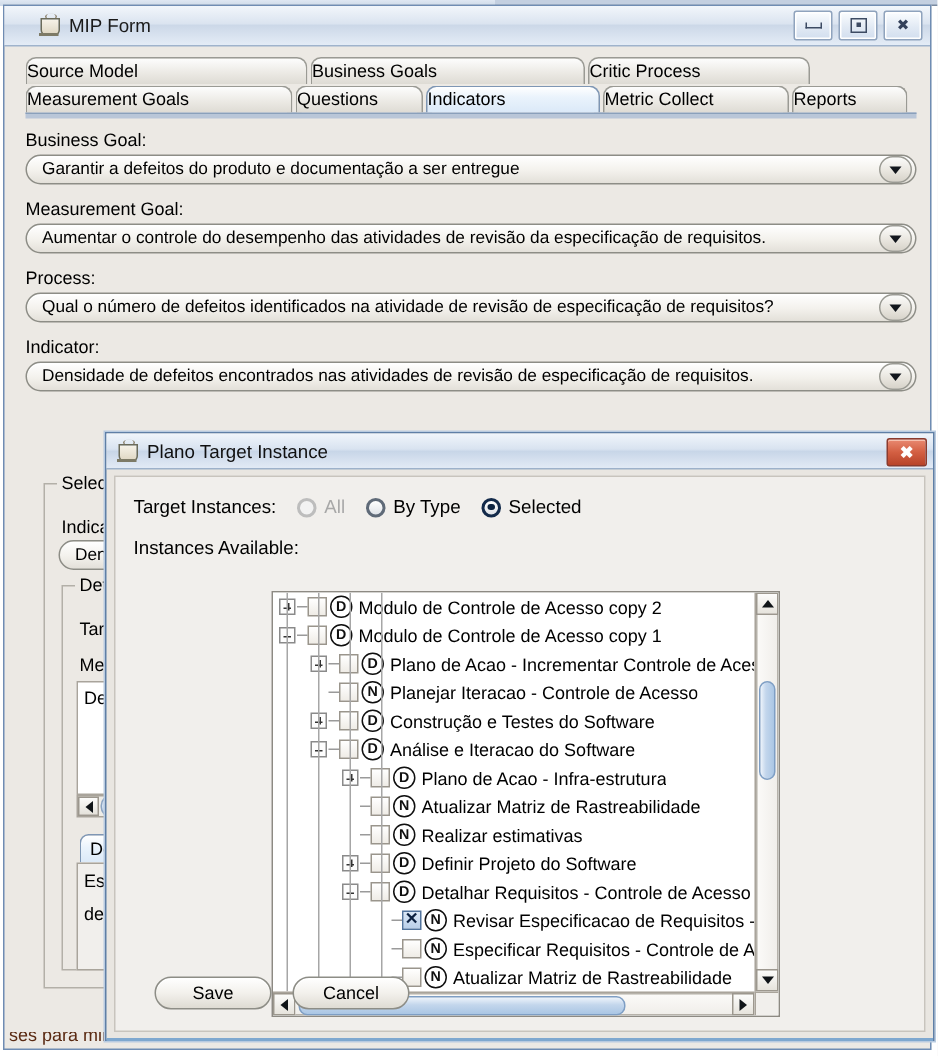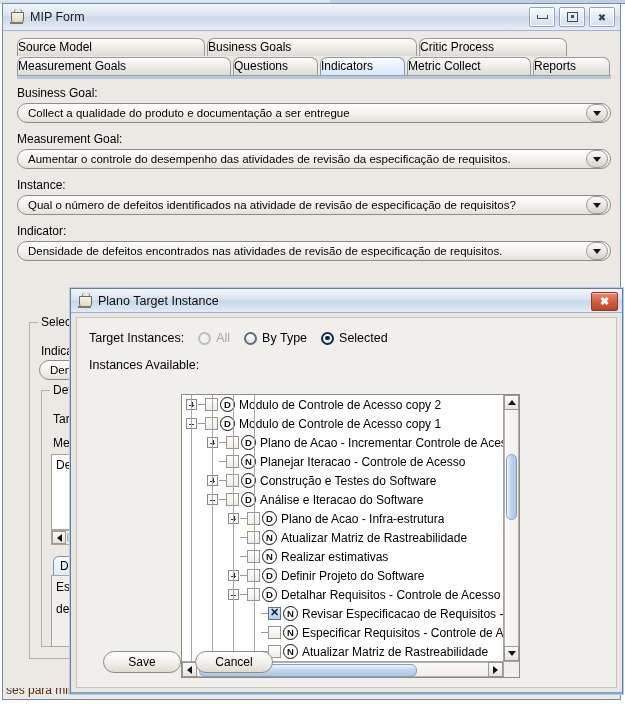--- a/index.html
+++ b/index.html
@@ -32,21 +32,21 @@
     width: 619px; height: 697px;
     border: 1px solid #6f8cb3;
     background: #ece9e4;
     box-sizing: border-box;
   }
   .mip-titlebar {
     position: relative;
     height: 26px;
     background: linear-gradient(#f2f6fb, #dbe4f0 45%, #ccd8e8 50%, #e4ecf6);
     border-bottom: 1px solid #9fb3cc;
-    display: flex; align-items: center;
+    display: flex; align-items: center; padding-left: 16px;
   }
   .java-icon {
     width: 16px; height: 16px; margin-left: 6px; margin-right: 5px;
     position: relative; flex: none;
   }
   .java-icon .cup {
     position: absolute; left: 2px; top: 3px; width: 11px; height: 10px;
     background: linear-gradient(#f6f2e8, #ded6c2);
     border: 1px solid #6b6b5a; border-radius: 0 0 4px 4px;
   }
@@ -392,52 +392,52 @@
         </span>
         <span class="wbtn">
           <span class="g">✖</span>
         </span>
       </span>
     </div>
 
     <div class="tabs-wrap">
       <div class="tabrow row1">
         <div class="tab" style="width:188px">Source Model</div>
-        <div class="tab" style="width:210px">Business Goals</div>
+        <div class="tab" style="width:183px">Business Goals</div>
         <div class="tab" style="width:148px">Critic Process</div>
       </div>
       <div class="tabrow row2">
-        <div class="tab" style="width:214px">Measurement Goals</div>
+        <div class="tab" style="width:178px">Measurement Goals</div>
         <div class="tab" style="width:85px">Questions</div>
-        <div class="tab active" style="width:85px">Indicators</div>
+        <div class="tab active" style="width:116px">Indicators</div>
         <div class="tab" style="width:124px">Metric Collect</div>
         <div class="tab" style="width:77px">Reports</div>
       </div>
       <div class="tabs-underline"></div>
     </div>
 
     <div class="mip-body">
 
       <div class="fieldlabel" style="margin-top:2px">Business Goal:</div>
       <div class="combo">
-        <span class="ctext">Collect a qualidade do produto e documentação a ser entregue</span>
+        <span class="ctext">Garantir a defeitos do produto e documentação a ser entregue</span>
         <span class="carrow">
             <span class="tri"></span>
           </span>
       </div>
 
       <div class="fieldlabel">Measurement Goal:</div>
       <div class="combo">
         <span class="ctext">Aumentar o controle do desempenho das atividades de revisão da especificação de requisitos.</span>
         <span class="carrow">
             <span class="tri"></span>
           </span>
       </div>
 
-      <div class="fieldlabel">Instance:</div>
+      <div class="fieldlabel">Process:</div>
       <div class="combo">
         <span class="ctext">Qual o número de defeitos identificados na atividade de revisão de especificação de requisitos?</span>
         <span class="carrow">
             <span class="tri"></span>
           </span>
       </div>
 
       <div class="fieldlabel">Indicator:</div>
       <div class="combo">
         <span class="ctext">Densidade de defeitos encontrados nas atividades de revisão de especificação de requisitos.</span>

